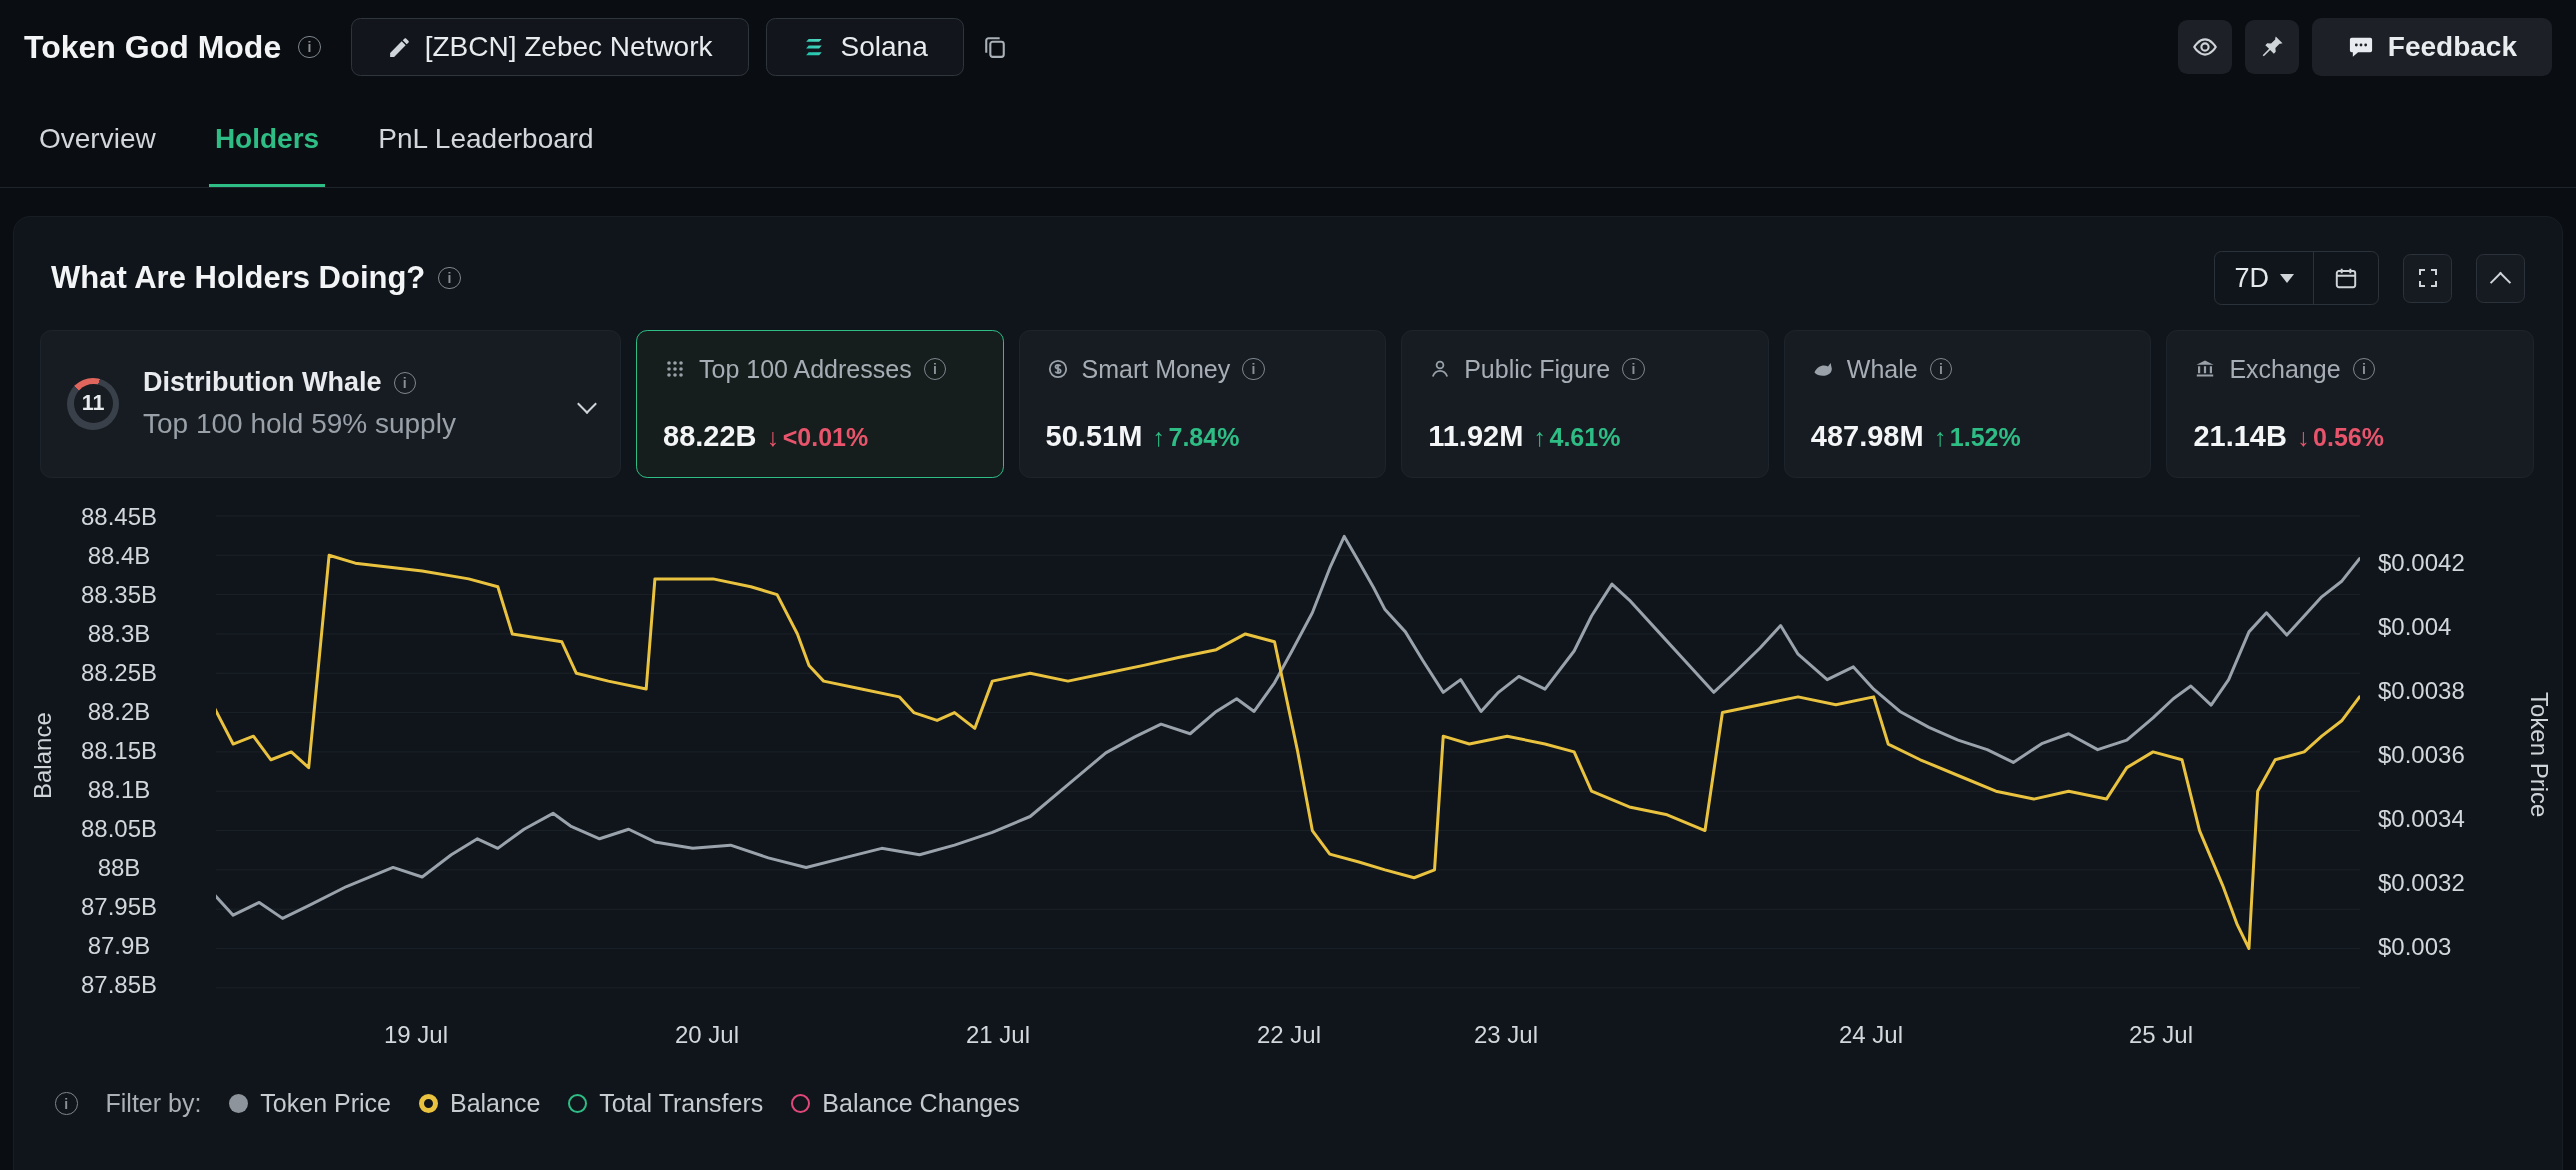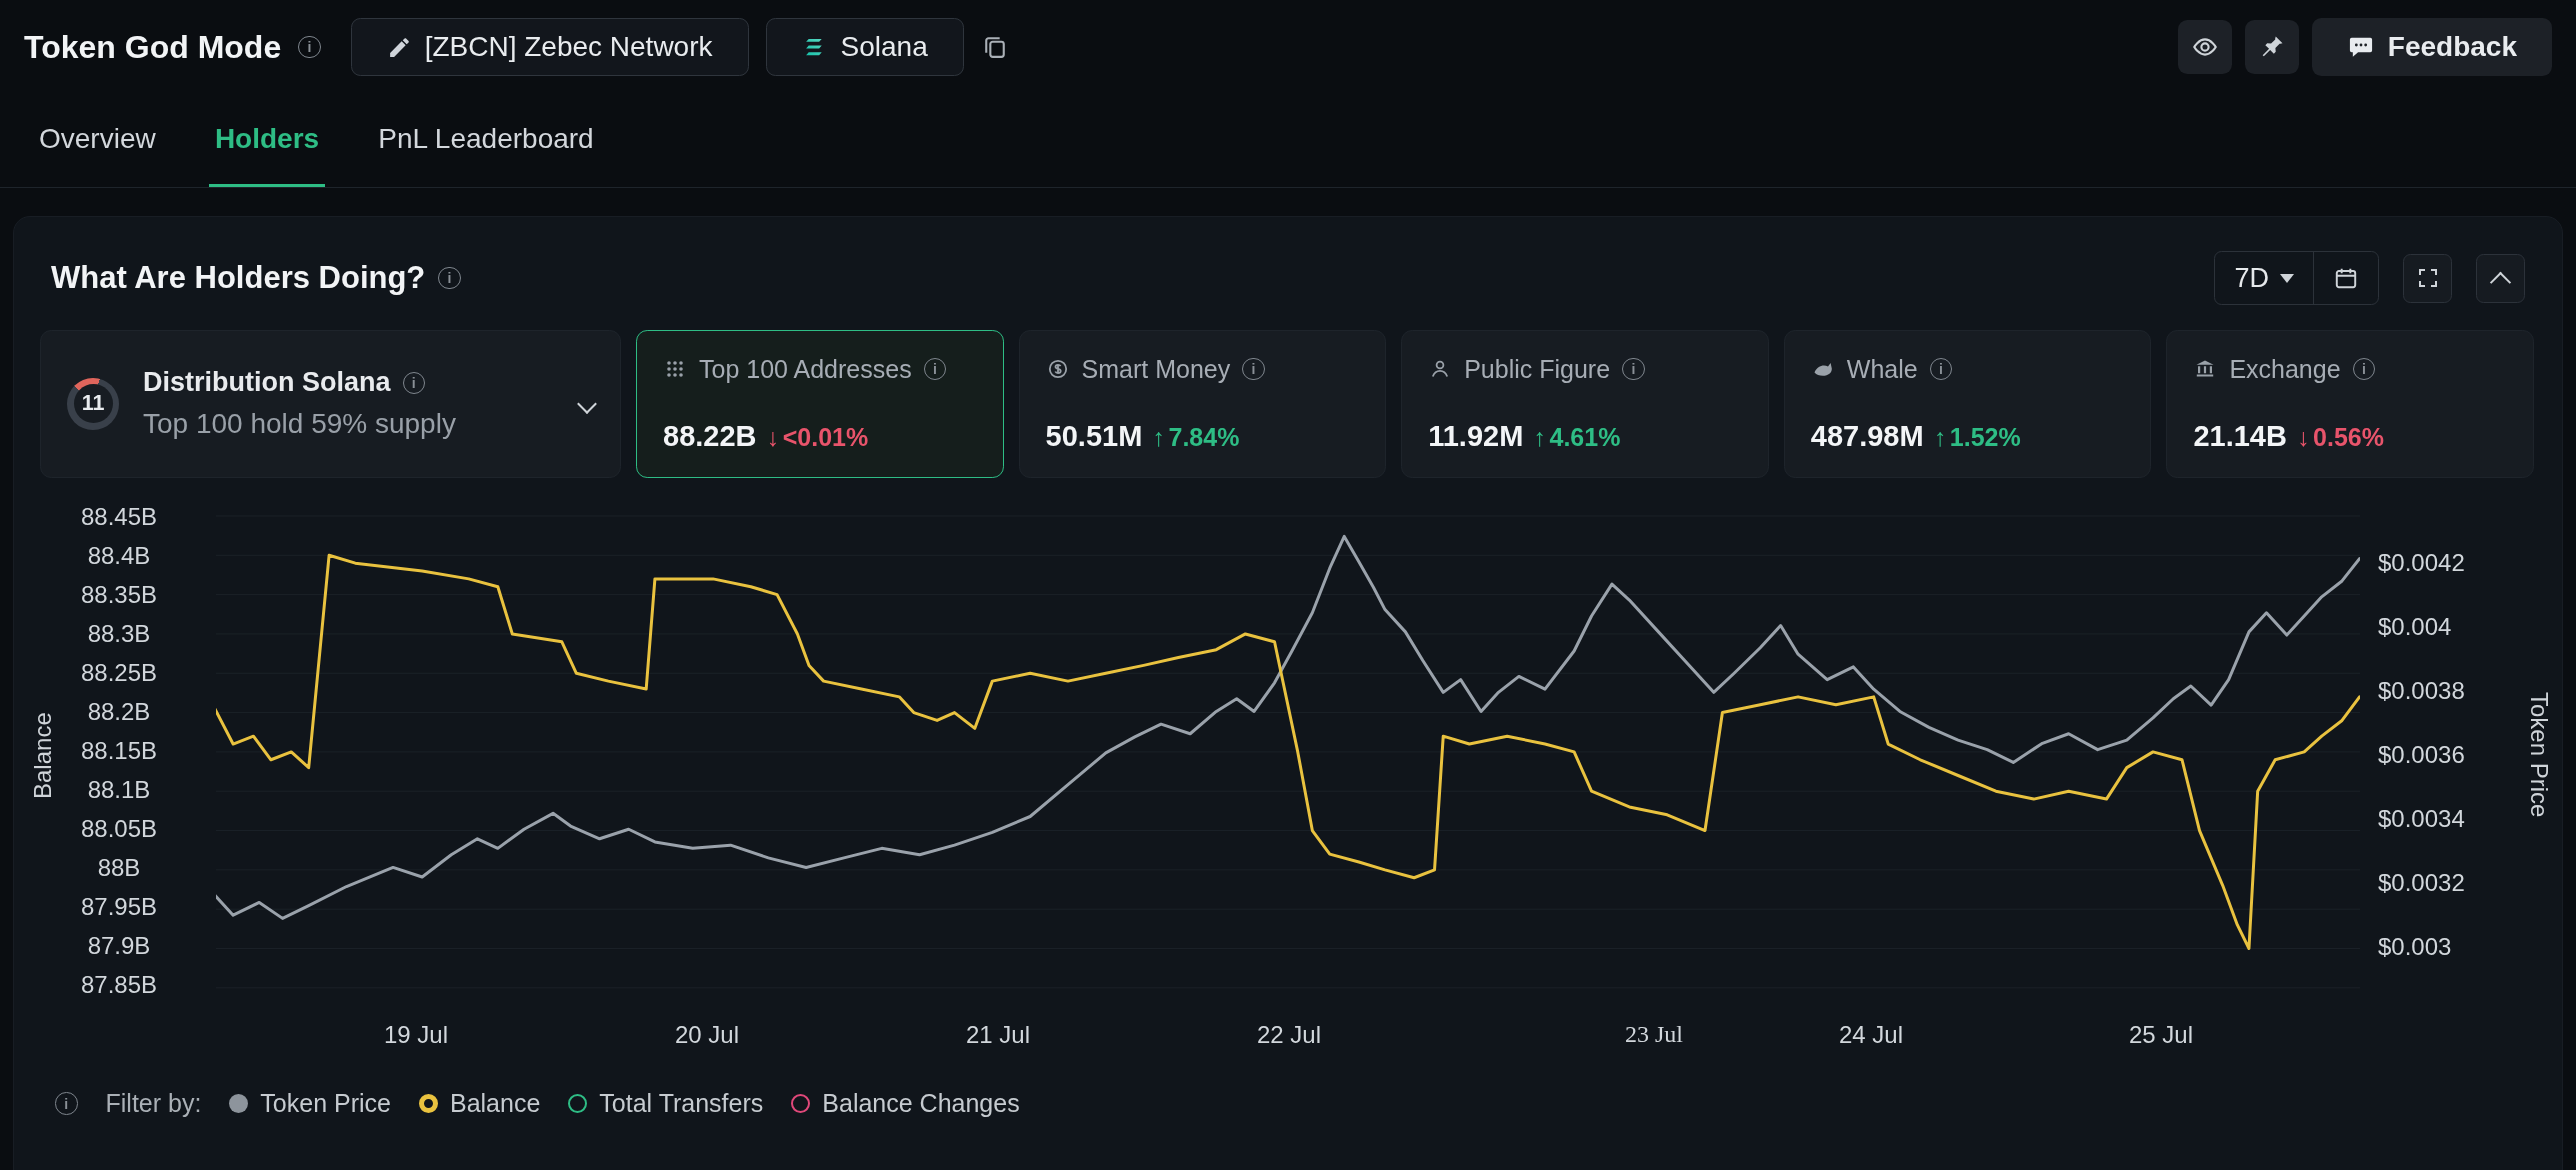--- a/index.html
+++ b/index.html
@@ -205,21 +205,21 @@
     </div>
 
     <div class="stats-row">
 
       <div class="scard dcard">
         <span class="donut">
           <span class="donut-in">11</span>
         </span>
         <span class="dtexts">
           <span class="dtitle">
-            <span>Distribution Solana</span>
+            <span>Distribution Whale</span>
             <span class="info">i</span>
           </span>
           <span class="dsub">Top 100 hold 59% supply</span>
         </span>
         <span class="dchev"></span>
       </div>
 
       <div class="scard selected">
         <span class="lbl-row">
           <svg class="ic" width="24" height="24" viewBox="0 0 24 24" fill="#9aa1a9">
@@ -362,21 +362,21 @@
           <span>$0.0032</span>
         <span>$0.003</span>
       </div>
       <span class="axis-title axis-title-r">Token Price</span>
 
       <div id="x-labels">
           <span style="left: 125px;">19 Jul</span>
           <span style="left: 416px;">20 Jul</span>
           <span style="left: 707px;">21 Jul</span>
           <span style="left: 998px;">22 Jul</span>
-          <span style="left: 1363px; font-family: Liberation Serif, serif;">23 Jul</span>
+          <span style="left: 1215px;">23 Jul</span>
           <span style="left: 1580px;">24 Jul</span>
           <span style="left: 1870px;">25 Jul</span>
         </div>
     </div>
 
     <div class="chart-footer">
       <span class="info">i</span>
       <span style="color:#aab0b6;">Filter by:</span>
       <span class="legend-item">
         <span class="dot dot-price"></span>

